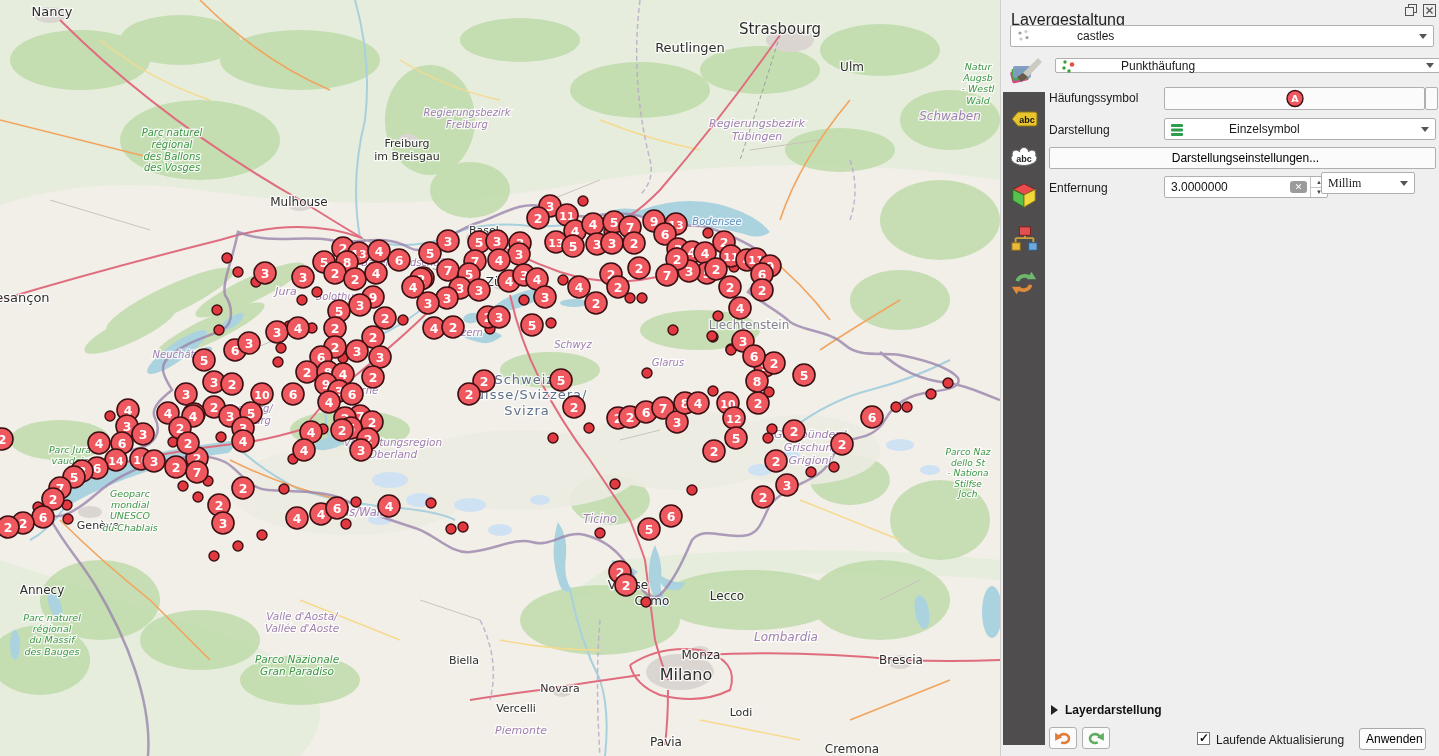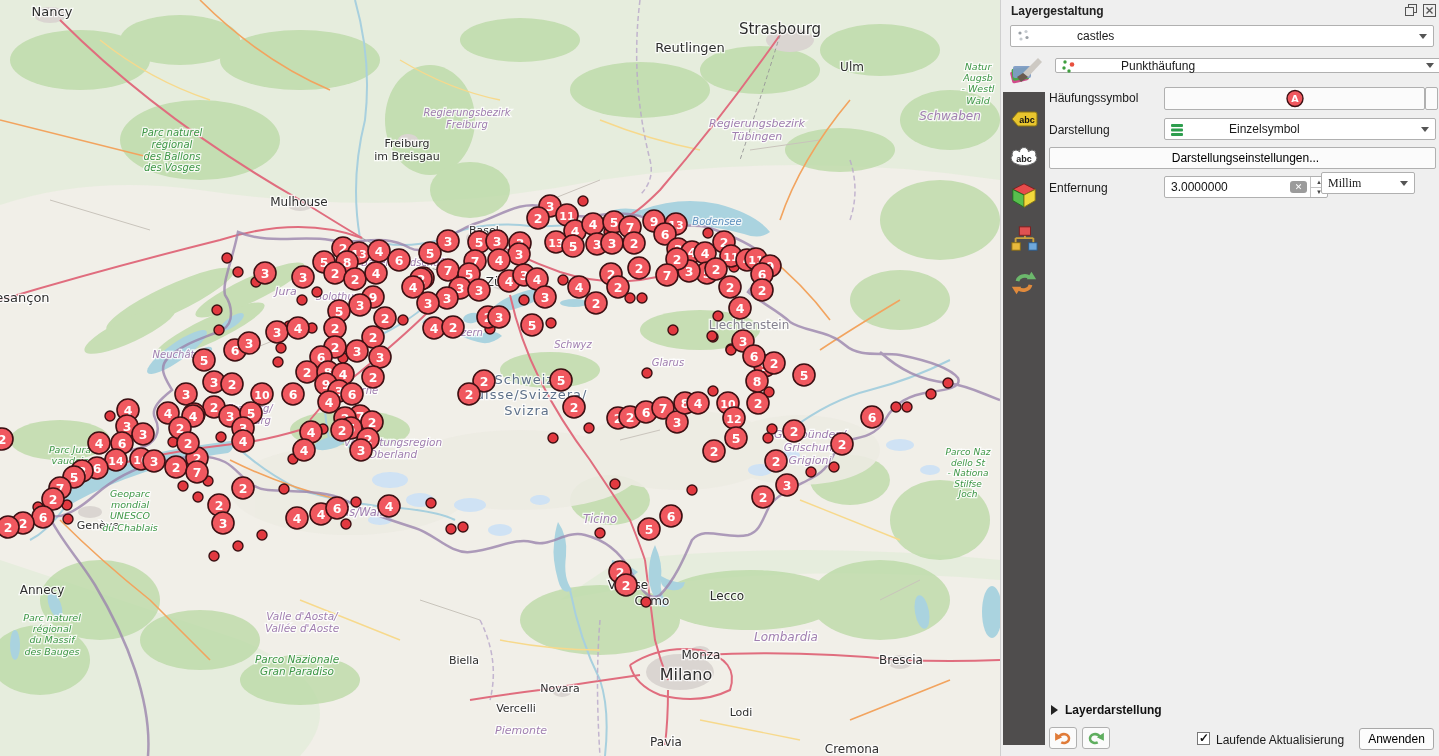--- a/index.html
+++ b/index.html
@@ -14,21 +14,21 @@
   svg text.state{fill:#84808f;}
   svg text.country{fill:#5d7089;letter-spacing:1px;}
   svg text.park{fill:#3d9646;font-style:italic;}
   svg text.water{fill:#5c8fbd;font-style:italic;}
   svg text.cl{font-family:"DejaVu Sans",sans-serif;font-weight:bold;fill:#fff;
               text-anchor:middle;stroke:none;}
   
   .panel{position:absolute;left:1000px;top:0;width:439px;height:756px;background:#efefef;
          border-left:1px solid #cfcfcf;font-size:12px;color:#1a1a1a;}
   .titlebar{position:absolute;left:0;top:0;width:100%;height:22px;}
-  .title{position:absolute;left:10px;top:4px;font-size:12px;color:#222;font-weight:bold;}
+  .title{position:absolute;left:10px;top:11px;font-size:16px;color:#222;}
   .wbtn{position:absolute;top:4px;width:14px;height:14px;padding:0;border:none;background:transparent;cursor:pointer;}
   .wbtn.float{right:22px;} .wbtn.close{right:4px;}
   .combo,.btnq{box-sizing:border-box;background:#fff;border:1px solid #b0b0b0;border-radius:2px;
          position:absolute;display:flex;align-items:center;gap:39px;}
   .btnq{background:#fbfbfb;justify-content:center;cursor:pointer;}
   .combo .arrow{margin-left:auto;margin-right:6px;width:0;height:0;
       border-left:4px solid transparent;border-right:4px solid transparent;border-top:5px solid #555;}
   .combo .ctext{margin-left:6px;white-space:nowrap;overflow:hidden;}
   .ic{display:inline-flex;align-items:center;justify-content:center;margin-left:5px;}
   .lbl-row{position:absolute;white-space:nowrap;}
@@ -48,21 +48,21 @@
   .expander{position:absolute;left:50px;top:703px;display:flex;align-items:center;cursor:pointer;}
   .expander .tri{width:0;height:0;border-top:5px solid transparent;border-bottom:5px solid transparent;
                  border-left:7px solid #222;margin-right:7px;}
   .expander .etext{font-weight:bold;font-size:12px;color:#111;}
   .histbtn{position:absolute;top:727px;width:28px;height:22px;border:1px solid #b0b0b0;border-radius:3px;
            background:#fbfbfb;display:flex;align-items:center;justify-content:center;cursor:pointer;padding:0;}
   .chk{position:absolute;left:196px;top:732px;width:13px;height:13px;appearance:none;-webkit-appearance:none;
        background:#fff;border:1px solid #777;margin:0;cursor:pointer;}
   .chk:checked::after{content:"✓";position:relative;left:1px;top:-3px;font-size:12px;font-weight:bold;color:#111;}
   .chklabel{position:absolute;left:215px;top:733px;font-size:12px;}
-  .applybtn{position:absolute;left:358px;top:728px;width:75px;height:22px;border:1px solid #a8a8a8;
+  .applybtn{position:absolute;left:358px;top:728px;width:67px;height:22px;border:1px solid #a8a8a8;
             border-radius:3px;background:#fcfcfc;font:12px "Liberation Sans",sans-serif;cursor:pointer;}
 </style>
 </head>
 <body>
 
 <div class="app">
 
   <div class="map-wrap">
     <svg id="map-svg" width="1000" height="756" viewBox="0 0 1000 756">
       <rect width="1000" height="756" fill="#f1efe8"></rect>

